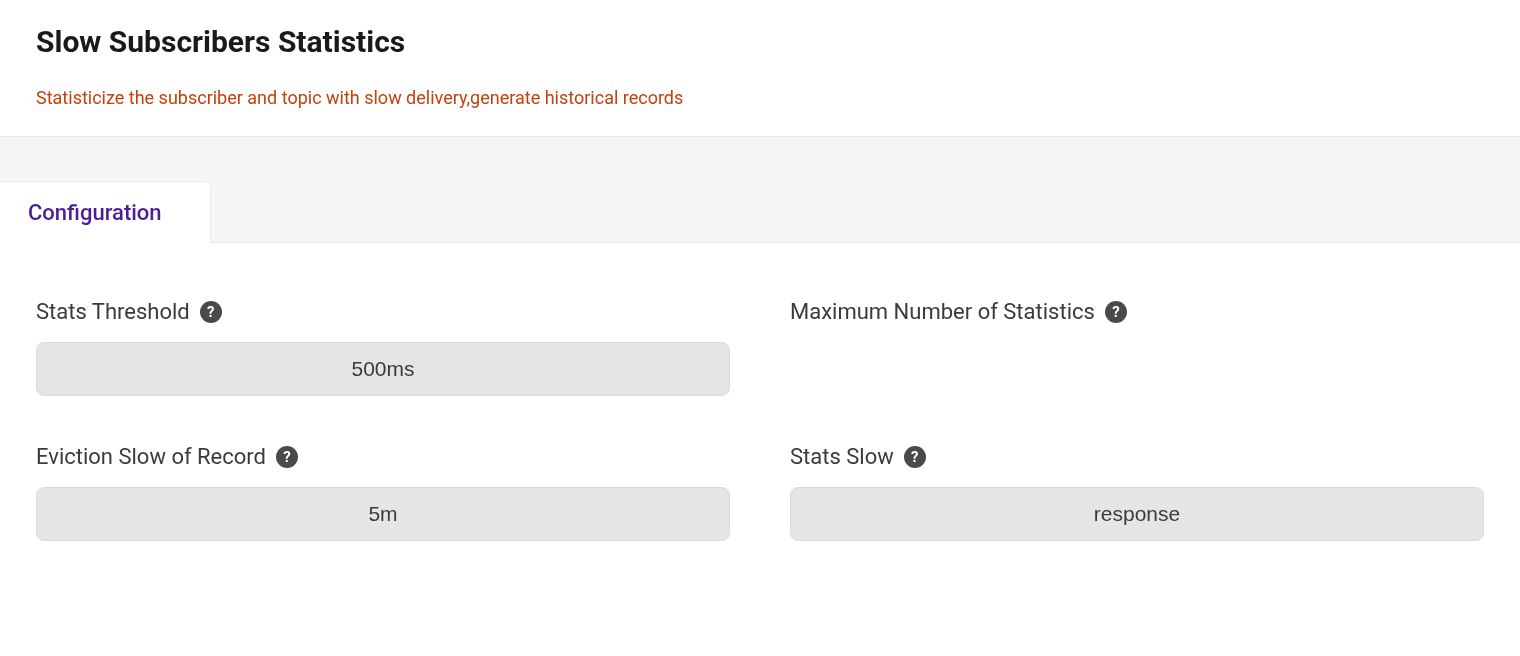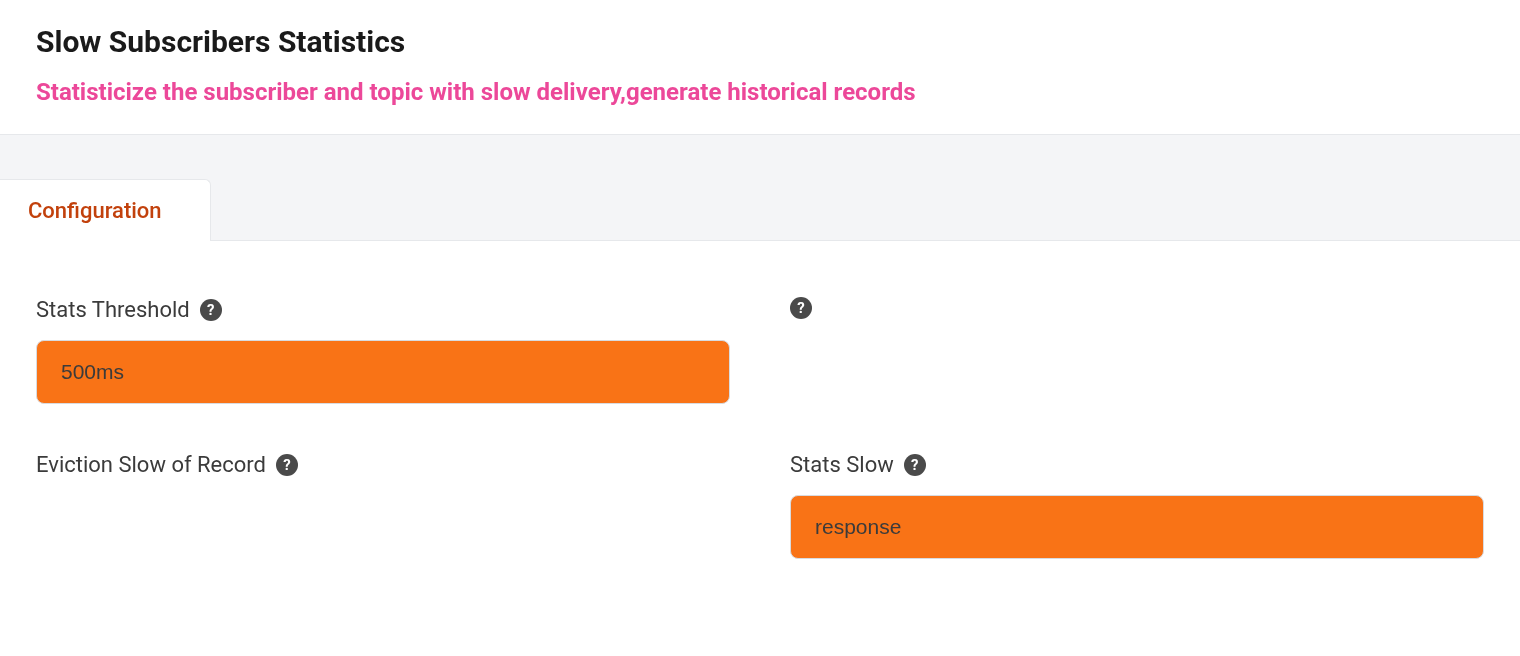--- a/index.html
+++ b/index.html
@@ -11,26 +11,26 @@
     height: 656px;
     overflow: hidden;
   }
   .header-block {
     padding: 24px 36px 28px 36px;
   }
   .page-title {
     font-size: 30px;
     font-weight: 700;
     color: #1a1a1a;
-    margin-bottom: 19px;
+    margin-bottom: 28px;
   }
   .page-desc {
-    font-size: 24px;
-    color: #ec4899;
-    font-weight: 700;
+    font-size: 18px;
+    color: #c2410c;
+    font-weight: 400;
   }
   .tab-strip-wrap {
     background: #f4f5f7;
     border-top: 1px solid #e6e8eb;
     border-bottom: 1px solid #e6e8eb;
     padding-top: 44px;
   }
   .tab-strip {
     display: flex;
     align-items: flex-end;
@@ -38,21 +38,21 @@
   .tab {
     padding: 18px 48px 18px 28px;
     font-size: 22px;
     font-weight: 500;
     cursor: pointer;
     position: relative;
     background: #f4f5f7;
     color: #4a4a4a;
   }
   .tab.active {
-    color: #c2410c;
+    color: #4c1d95;
     background: #ffffff;
     border-top: 1px solid #e6e8eb;
     border-right: 1px solid #e6e8eb;
     border-top-right-radius: 6px;
     margin-bottom: -1px;
   }
   .form-area {
     padding: 56px 36px 24px 36px;
     background: #ffffff;
     display: grid;
@@ -82,28 +82,29 @@
     border-radius: 50%;
     background: #4a4a4a;
     color: #ffffff;
     font-size: 15px;
     font-weight: 700;
     cursor: pointer;
     user-select: none;
   }
   .text-input {
     width: 100%;
-    height: 64px;
+    height: 54px;
     border: 1px solid #d8dbe0;
     border-radius: 8px;
     padding: 0 24px;
     font-size: 21px;
     color: #3b3b3b;
-    background: #f97316;
+    background: #e5e5e5;
     outline: none;
+    text-align: center;
   }
 </style>
 </head>
 <body>
 
 <div class="header-block">
   <h1 class="page-title">Slow Subscribers Statistics</h1>
   <p class="page-desc">Statisticize the subscriber and topic with slow delivery,generate historical records</p>
 </div>
 
@@ -120,29 +121,31 @@
   <div class="form-field">
     <div class="field-label">
       <span>Stats Threshold</span>
       <span class="help-icon">?</span>
     </div>
     <input type="text" class="text-input" value="500ms" style="">
   </div>
 
   <div class="form-field col2">
     <div class="field-label">
+      <span>Maximum Number of Statistics</span>
       <span class="help-icon">?</span>
     </div>
   </div>
 
   <div class="form-field">
     <div class="field-label">
       <span>Eviction Slow of Record</span>
       <span class="help-icon">?</span>
     </div>
+    <input type="text" class="text-input" value="5m" style="">
   </div>
 
   <div class="form-field col2">
     <div class="field-label">
       <span>Stats Slow</span>
       <span class="help-icon">?</span>
     </div>
     <input type="text" class="text-input" value="response" style="">
   </div>
 

